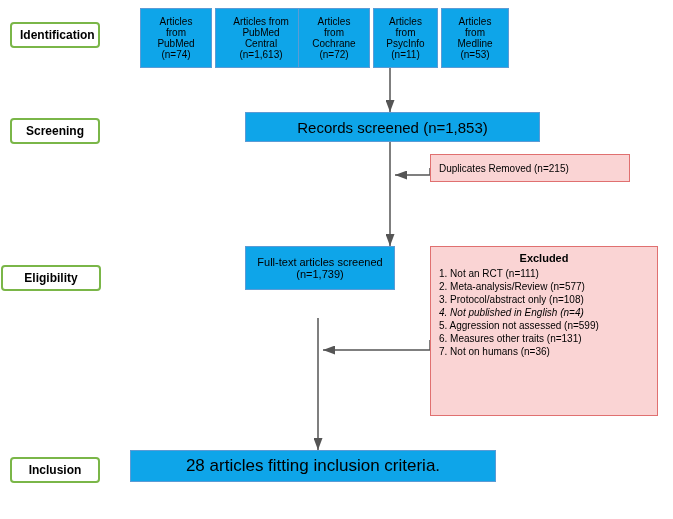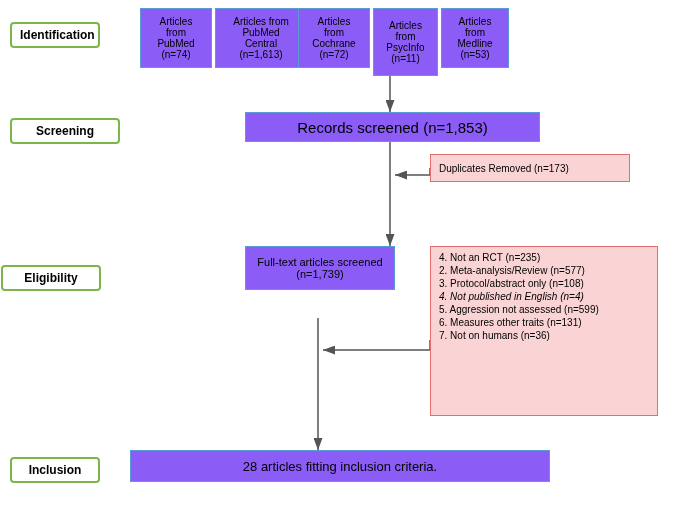--- a/index.html
+++ b/index.html
@@ -29,21 +29,21 @@
       padding: 4px 8px;
       font-weight: bold;
       font-size: 12px;
       color: #000;
       text-align: center;
     }
 
     
     .box-blue {
       position: absolute;
-      background: #8b5cf6;
+      background: #0ea5e9;
       border: 1px solid #5b9bd5;
       text-align: center;
       font-size: 10px;
       color: #000;
       display: flex;
       align-items: center;
       justify-content: center;
       padding: 11px;
     }
 
@@ -98,68 +98,71 @@
     <line x1="318" y1="360" x2="318" y2="450" stroke="#555" stroke-width="1.5" marker-end="url(#arrowhead)"></line>
 
     <line x1="430" y1="340" x2="430" y2="350" stroke="#555" stroke-width="1.5"></line>
     <line x1="430" y1="350" x2="323" y2="350" stroke="#555" stroke-width="1.5" marker-end="url(#arrowhead)"></line>
   </svg>
 
   <div class="stage-label" style="left:10px; top:22px; width:90px;">
     <span>Identification</span>
   </div>
 
-  <div class="stage-label" style="left:10px; top:118px; width:110px;">
+  <div class="stage-label" style="left:10px; top:118px; width:90px;">
     <span>Screening</span>
   </div>
 
   <div class="stage-label" style="left:1px; top:265px; width:100px;">
     <span>Eligibility</span>
   </div>
 
   <div class="stage-label" style="left:10px; top:457px; width:90px;">
     <span>Inclusion</span>
   </div>
 
   <div class="box-blue identification-box" style="left:140px; top:8px; width:72px; height:60px;">
     Articles from PubMed<br>(n=74)
   </div>
   <div class="box-blue identification-box" style="left:215px; top:8px; width:92px; height:60px;">
     Articles from PubMed Central<br>(n=1,613)
   </div>
   <div class="box-blue identification-box" style="left:298px; top:8px; width:72px; height:60px;">
     Articles from Cochrane<br>(n=72)
   </div>
-  <div class="box-blue identification-box" style="left:373px; top:8px; width:65px; height:68px;">
+  <div class="box-blue identification-box" style="left:373px; top:8px; width:65px; height:60px;">
     Articles from PsycInfo<br>(n=11)
   </div>
   <div class="box-blue identification-box" style="left:441px; top:8px; width:68px; height:60px;">
     Articles from Medline<br>(n=53)
   </div>
 
   <div class="box-blue" style="left:245px; top:112px; width:295px; height:30px; font-size:15px;">
     <span>Records screened (n=1,853)</span>
   </div>
 
   <div class="box-pink" style="left:430px; top:154px; width:200px; height:28px; display:flex; align-items:center;">
-    <span>Duplicates Removed (n=173)</span>
+    <span>Duplicates Removed (n=215)</span>
   </div>
 
   <div class="box-blue" style="left:245px; top:246px; width:150px; height:44px; font-size:11px;">
     <span style="white-space:pre-line;">Full-text articles screened
 (n=1,739)</span>
   </div>
 
   <div class="box-pink" style="left:430px; top:246px; width:228px; height:170px;">
-    <div style="margin-bottom:2px;"><span>4. Not an RCT (n=235)</span></div>
+    <div style="font-weight:bold; text-align:center; margin-bottom:4px; font-size:11px;">
+      <span>Excluded</span>
+    </div>
+    <div style="margin-bottom:2px;"><span>1. Not an RCT (n=111)</span></div>
     <div style="margin-bottom:2px;"><span>2. Meta-analysis/Review (n=577)</span></div>
     <div style="margin-bottom:2px;"><span>3. Protocol/abstract only (n=108)</span></div>
     <div style="margin-bottom:2px;font-style:italic;"><span>4. Not published in English (n=4)</span></div>
     <div style="margin-bottom:2px;"><span>5. Aggression not assessed (n=599)</span></div>
     <div style="margin-bottom:2px;"><span>6. Measures other traits (n=131)</span></div>
     <div style="margin-bottom:6px;"><span>7. Not on humans (n=36)</span></div>
   </div>
 
-  <div class="box-blue" style="left:130px; top:450px; width:420px; height:32px; font-size:13px;">
+  <div class="box-blue" style="left:130px; top:450px; width:366px; height:32px; font-size:17px;">
     <span>28 articles fitting inclusion criteria.</span>
   </div>
 
 </div>
 
 </body></html>

